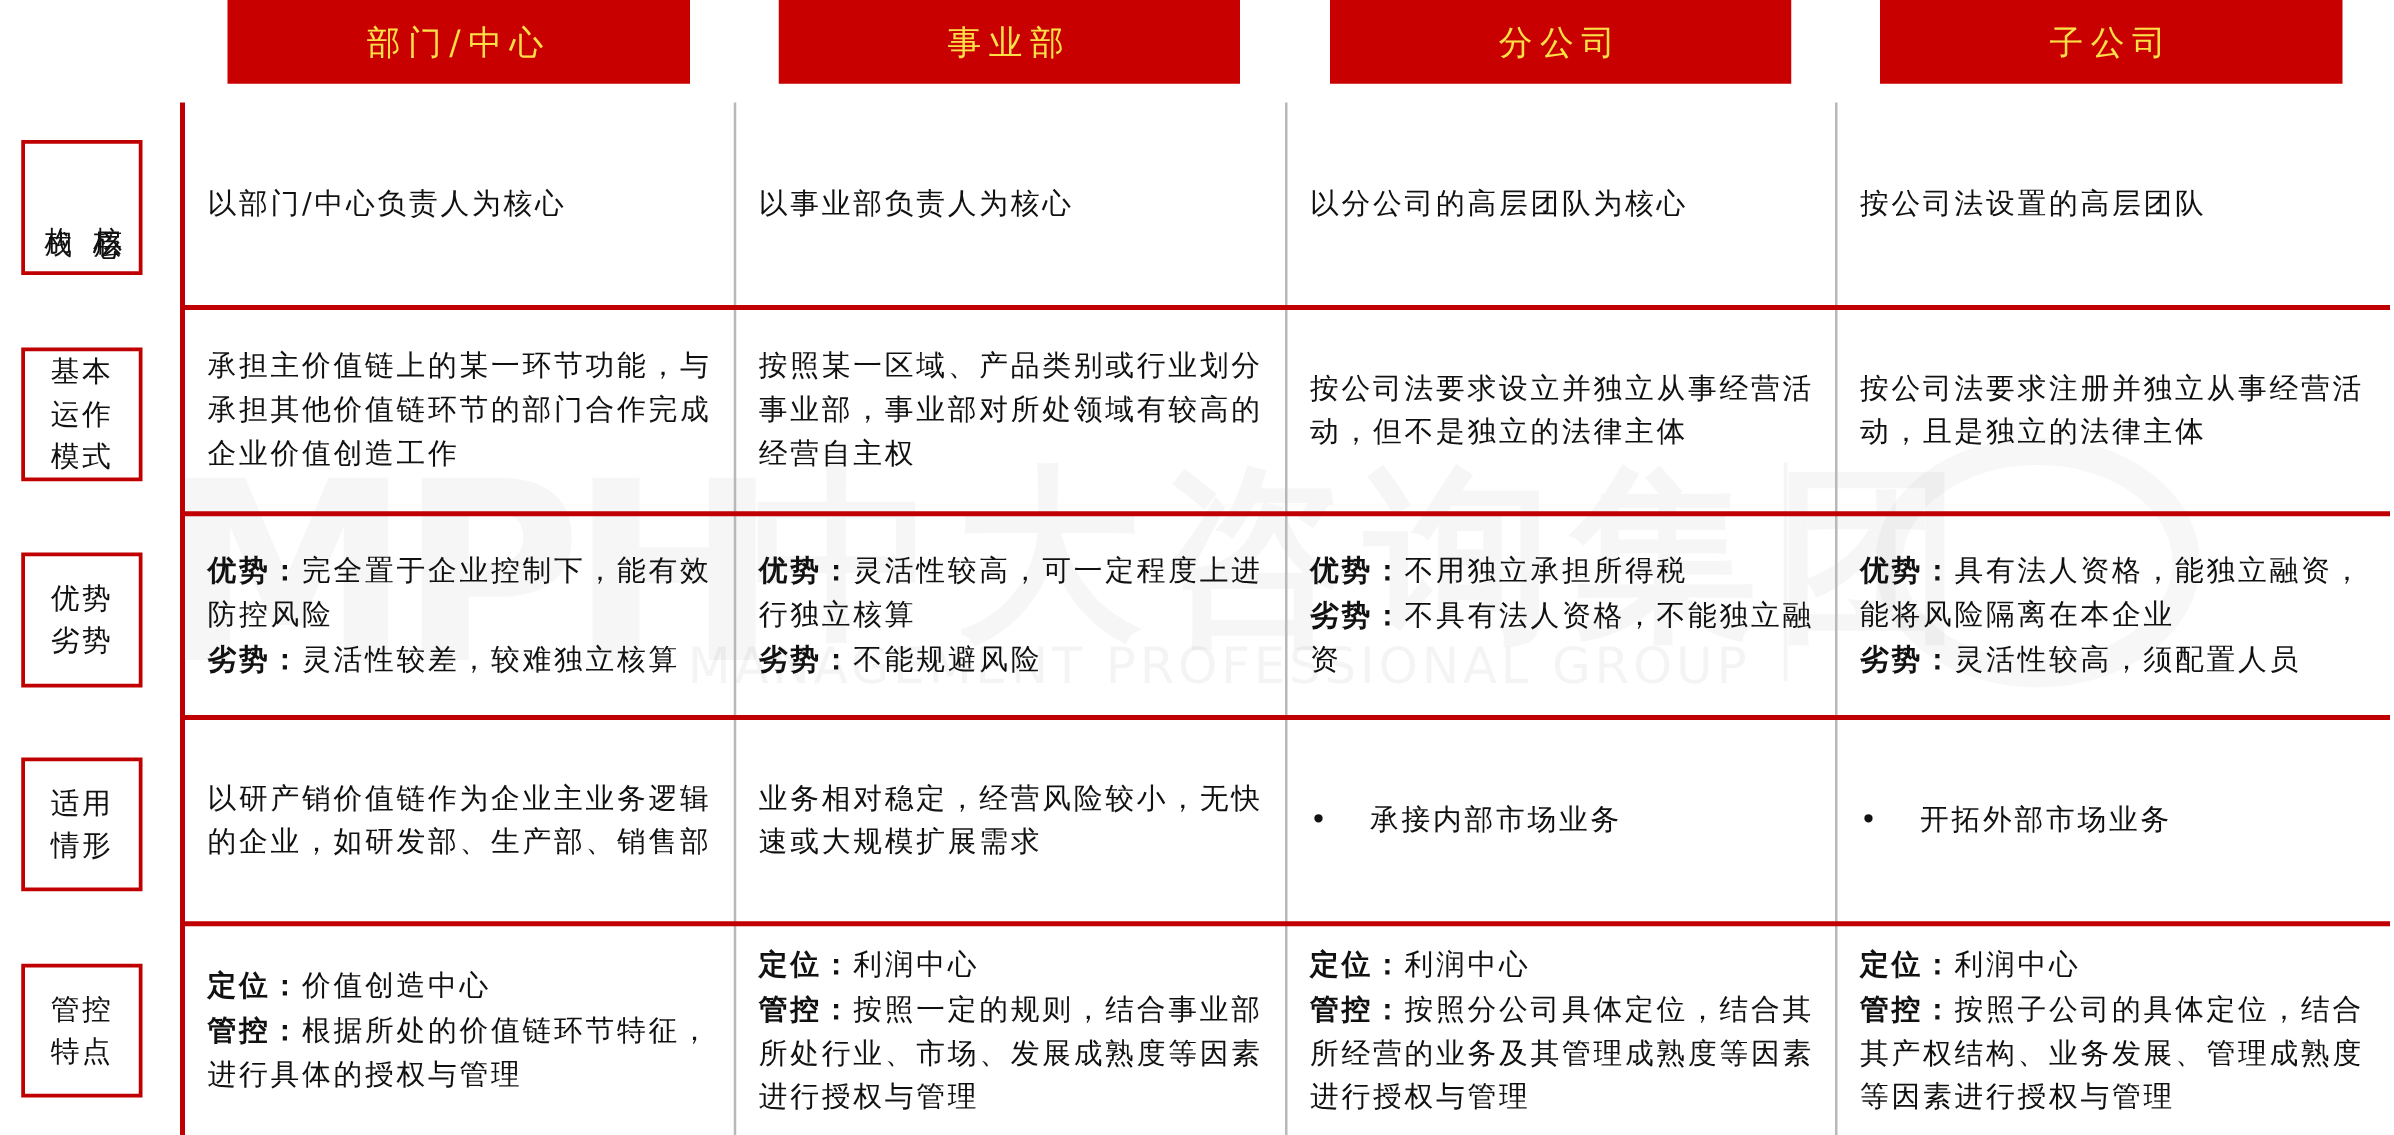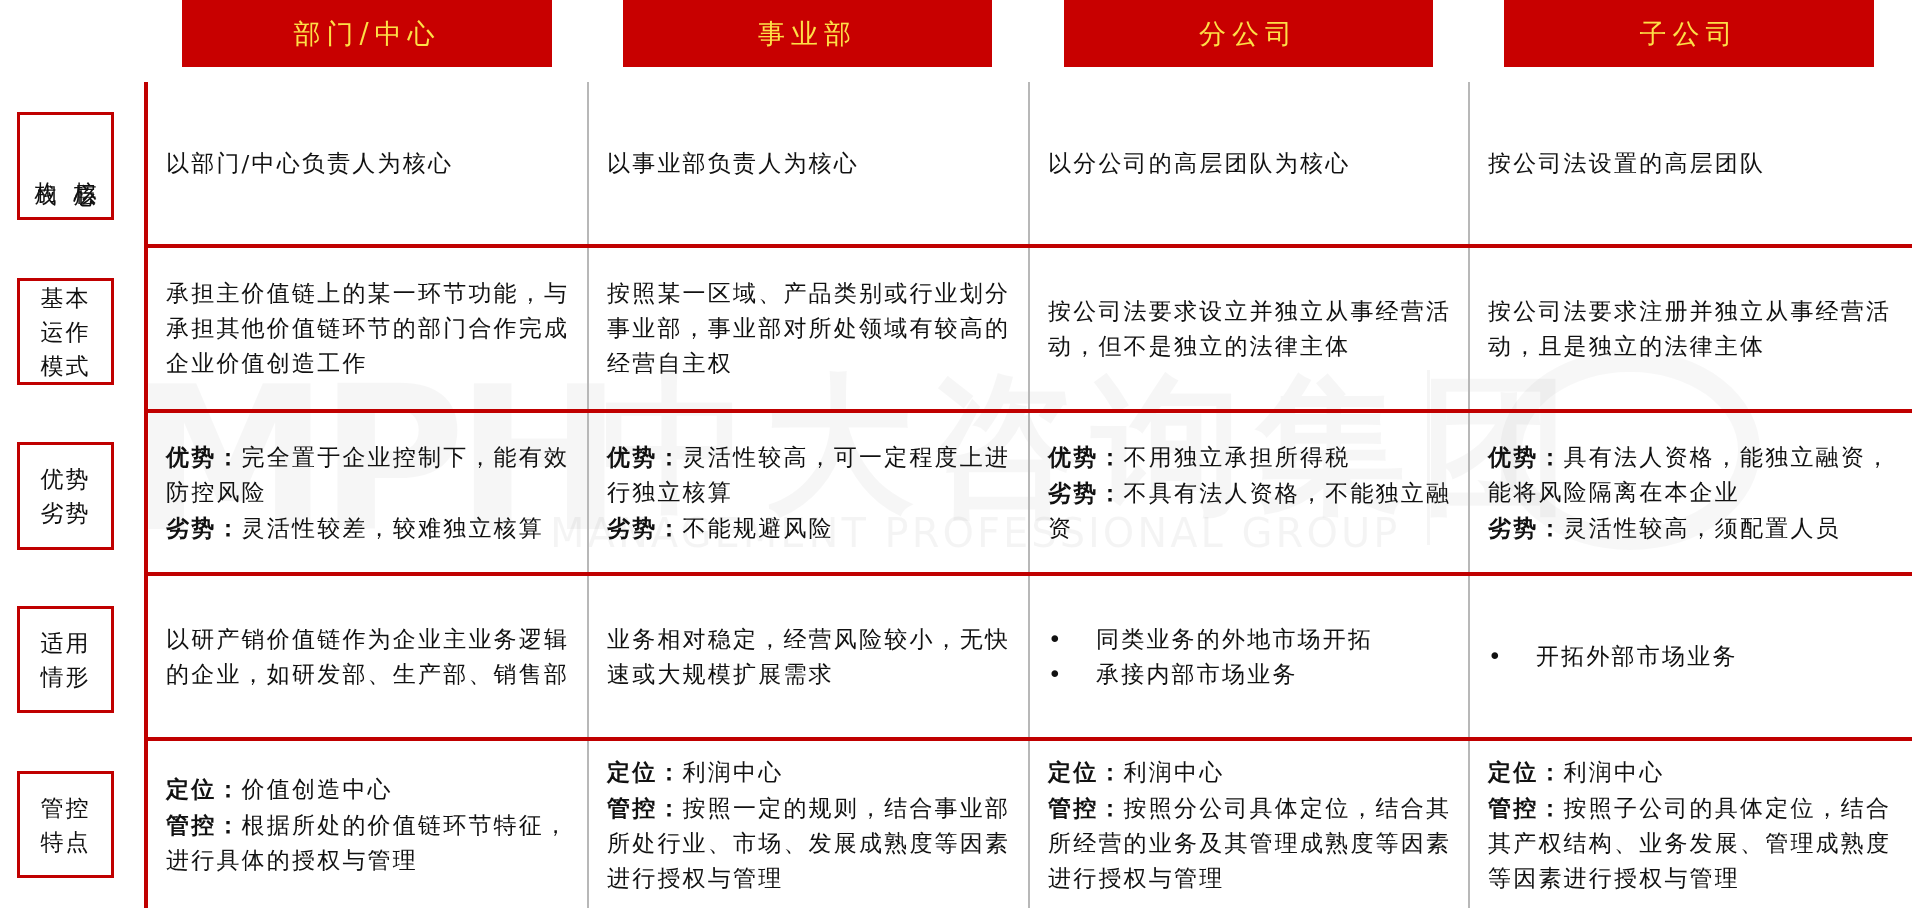--- a/index.html
+++ b/index.html
@@ -128,21 +128,20 @@
 </div>
 
 <div class="cell" style="left:148px;top:576px;width:439px;height:161px;">
   <div class="inner">以研产销价值链作为企业主业务逻辑的企业，如研发部、生产部、销售部</div>
 </div>
 <div class="cell" style="left:589px;top:576px;width:439px;height:161px;">
   <div class="inner">业务相对稳定，经营风险较小，无快速或大规模扩展需求</div>
 </div>
 <div class="cell" style="left:1030px;top:576px;width:438px;height:161px;">
   <ul class="inner bullet-list">
-    <li>同类业务的外地市场开拓</li>
     <li>承接内部市场业务</li>
   </ul>
 </div>
 <div class="cell" style="left:1470px;top:576px;width:445px;height:161px;">
   <ul class="inner bullet-list">
     <li>开拓外部市场业务</li>
   </ul>
 </div>
 
 <div class="cell" style="left:148px;top:741px;width:439px;height:167px;">

